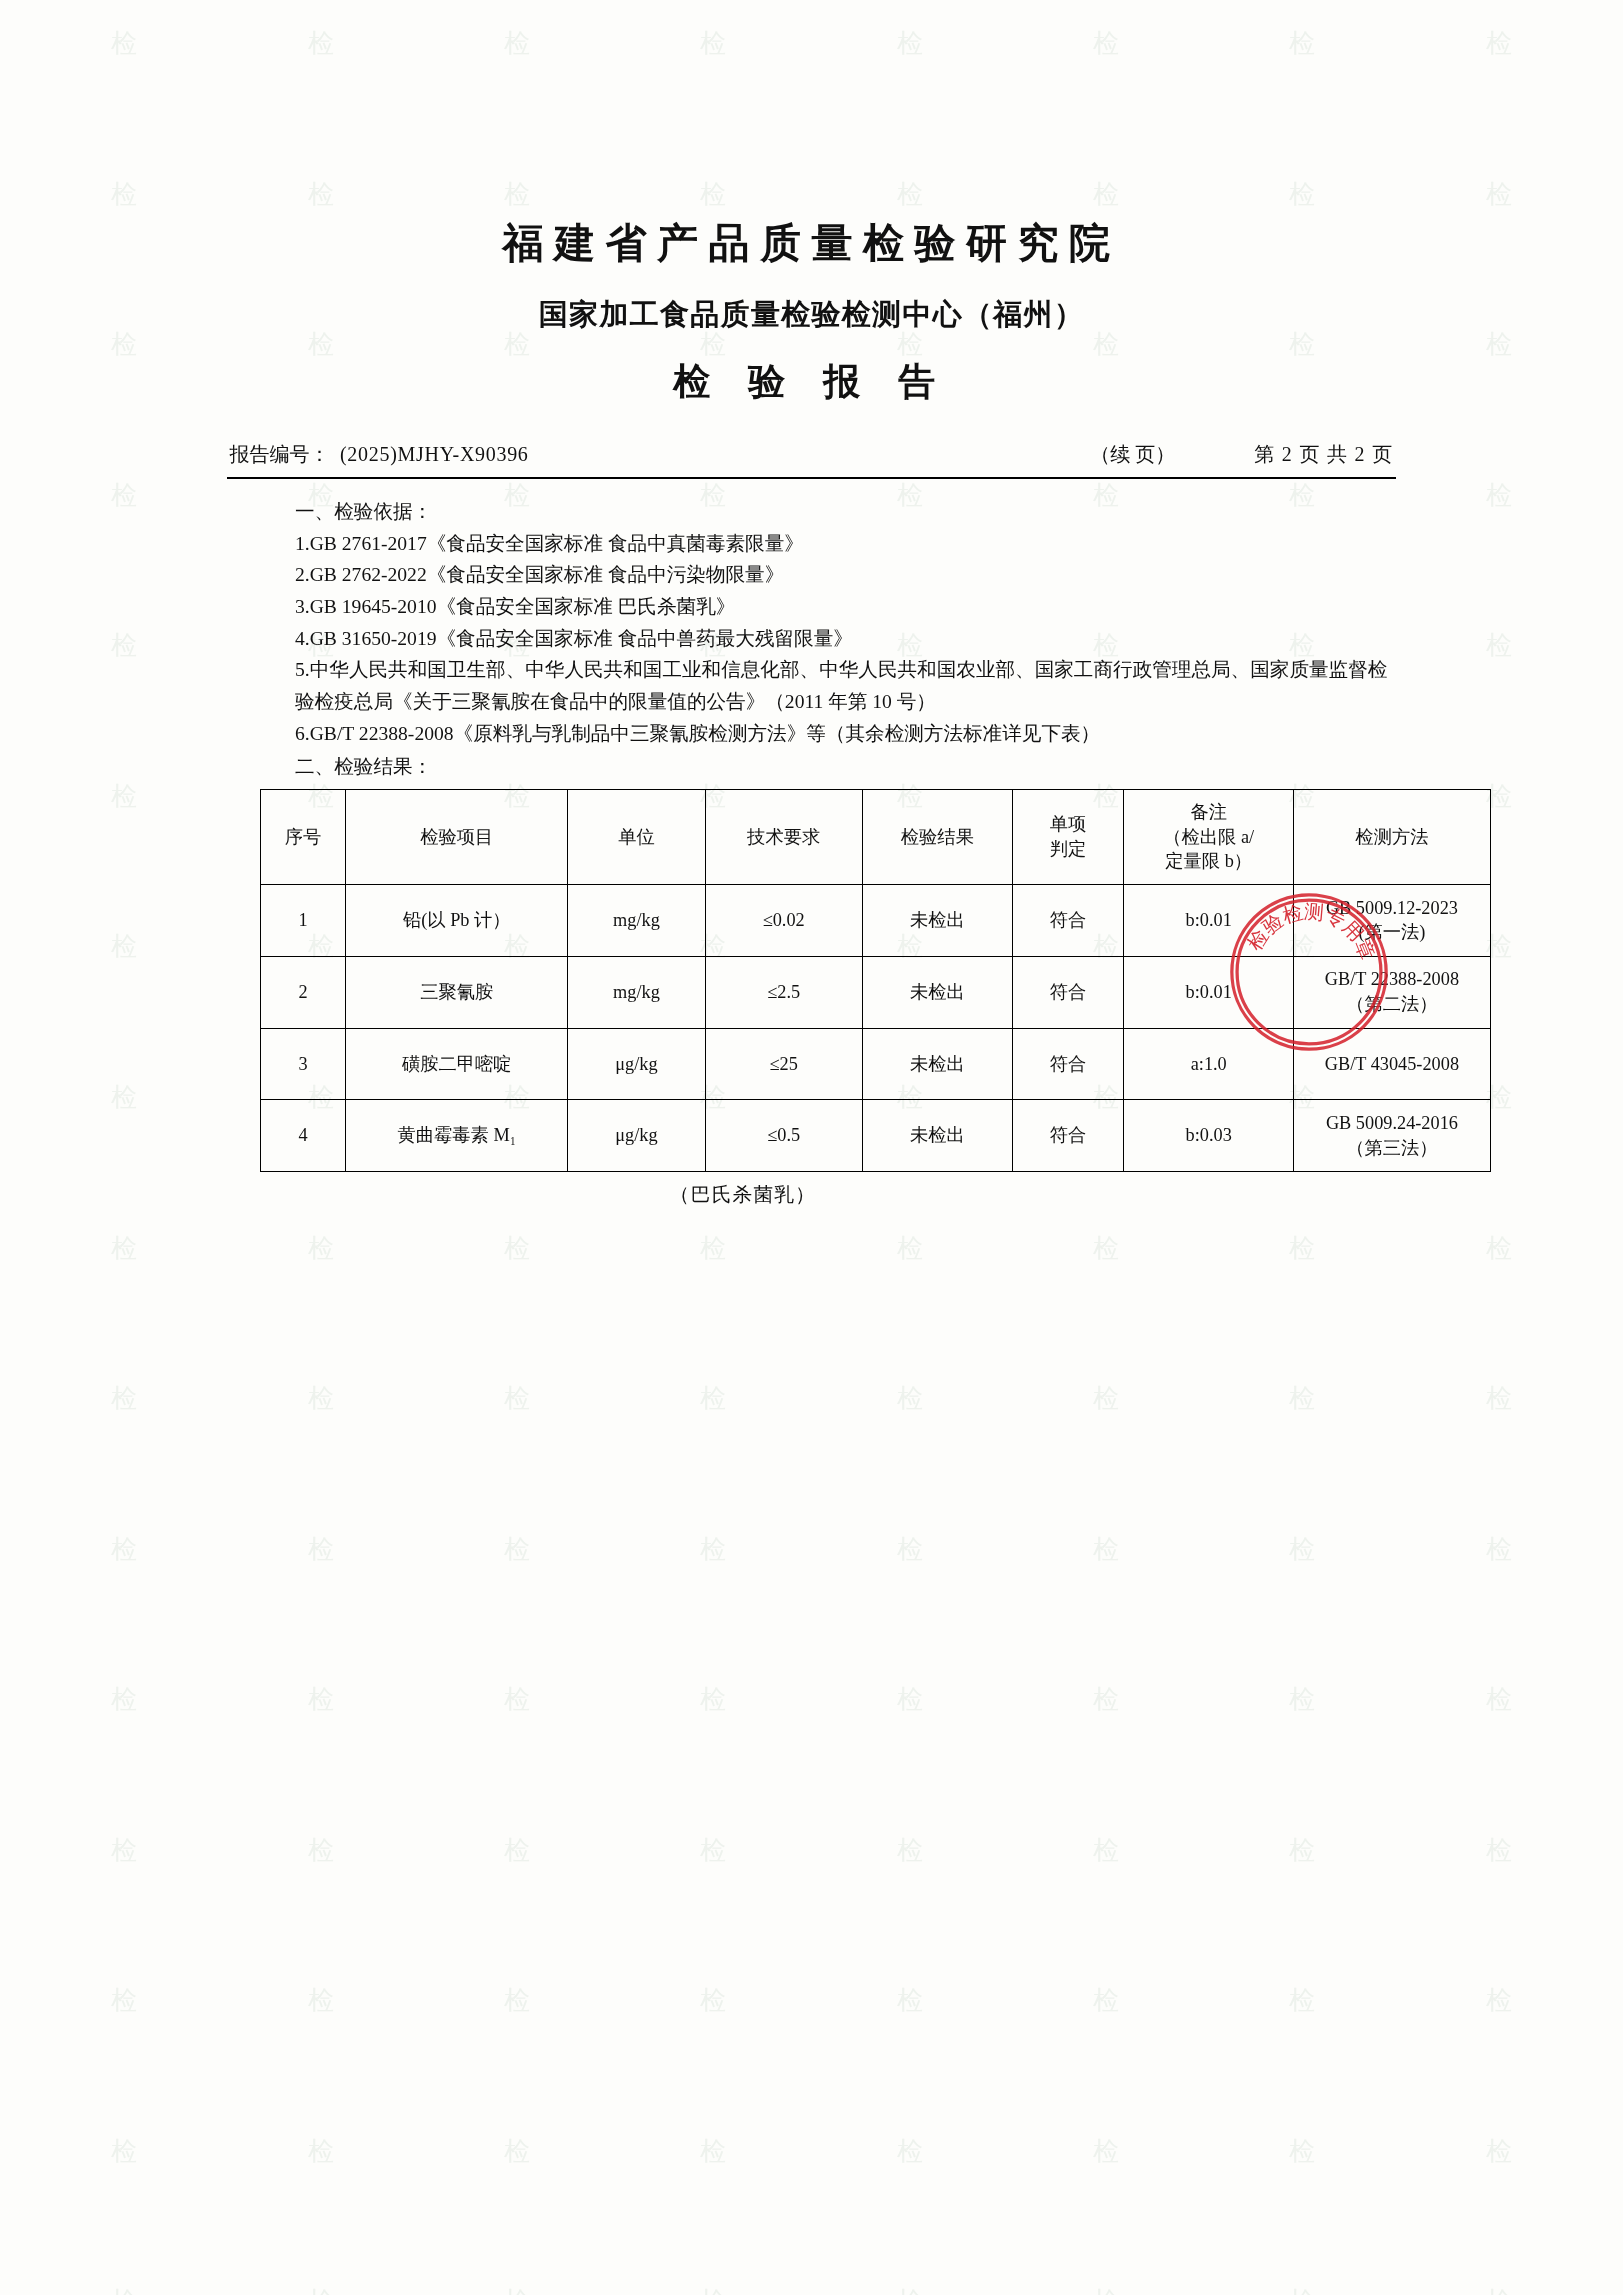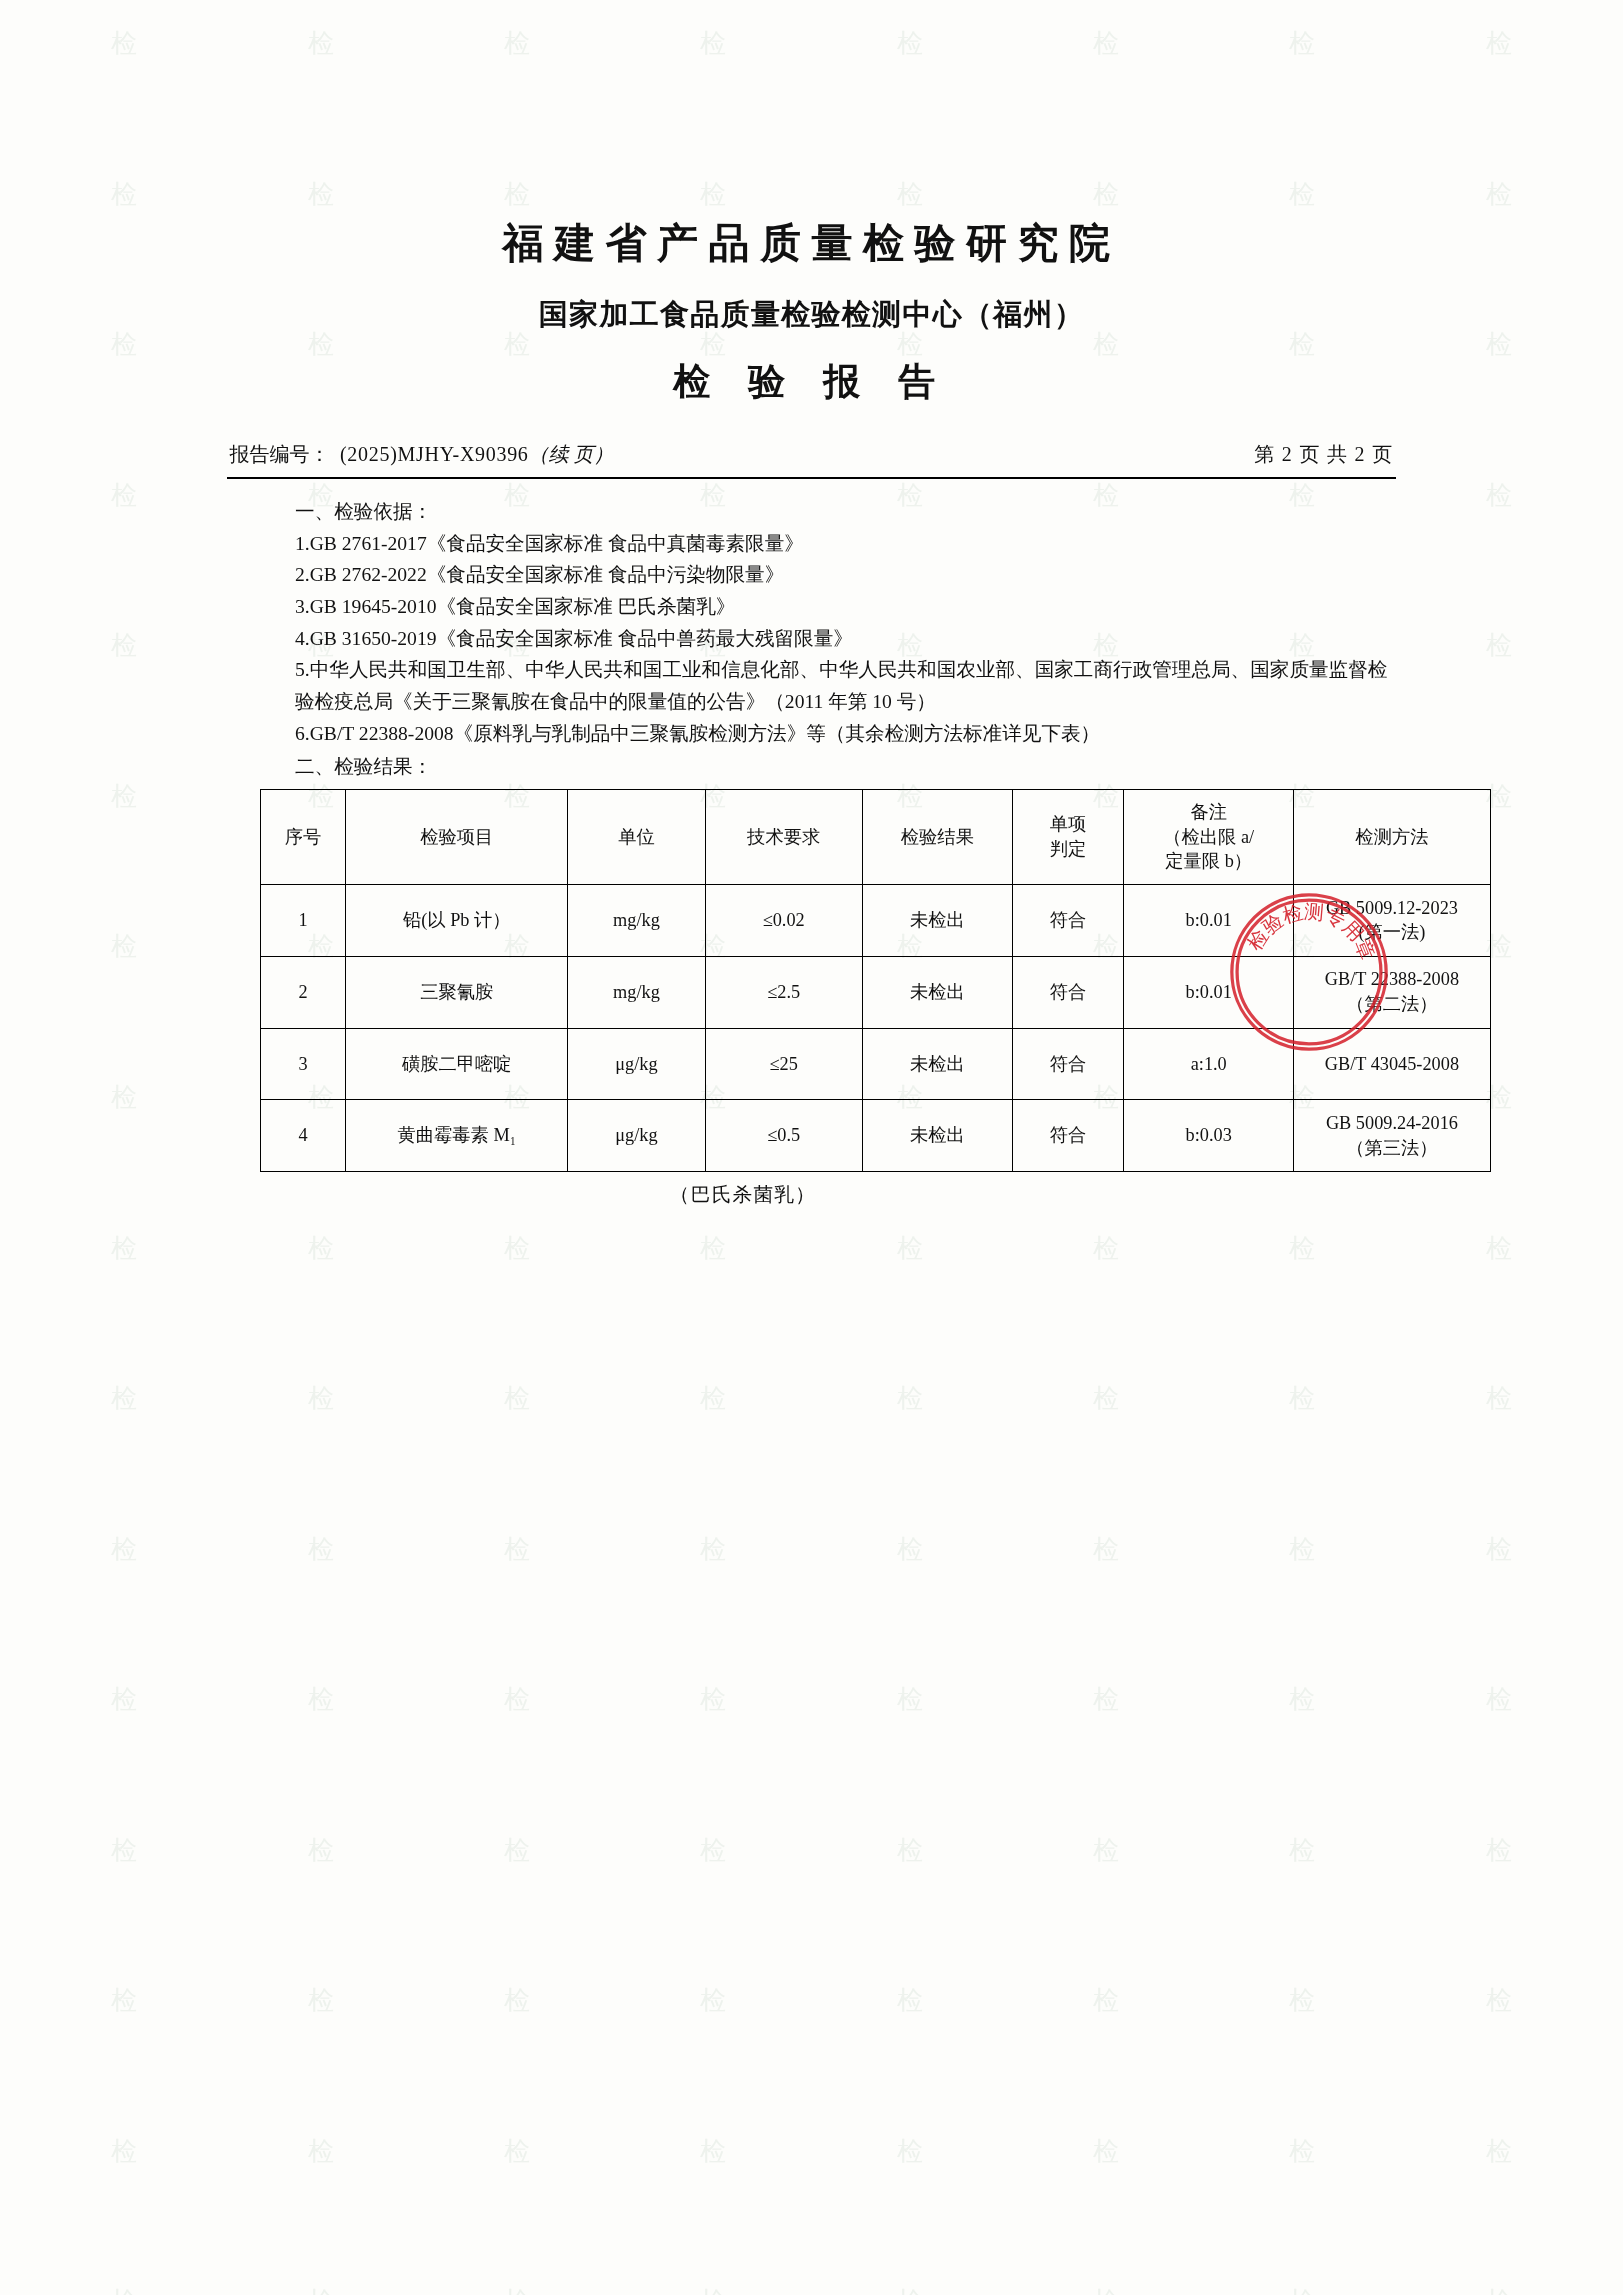--- a/index.html
+++ b/index.html
@@ -67,23 +67,22 @@
     display: flex;
     align-items: baseline;
     font-size: 20px;
     margin-top: 34px;
     padding: 0 6.5px;
   }
   .meta-left { white-space: nowrap; }
   .meta-no { margin-left: 10.5px; font-family: "Liberation Serif", serif; letter-spacing: 0.7px;}
   .meta-center {
     flex: 1;
-    text-align: left;
+    text-align: right;
     padding-right: 79px;
-    font-style: italic;
   }
   .meta-right { white-space: nowrap; letter-spacing: 1.3px; }
 
   .rule {
     border-bottom: 2.6px solid #000;
     margin: 9.2px 3.9px 0 3.9px;
   }
 
   .body-block {
     margin-top: 17px;

